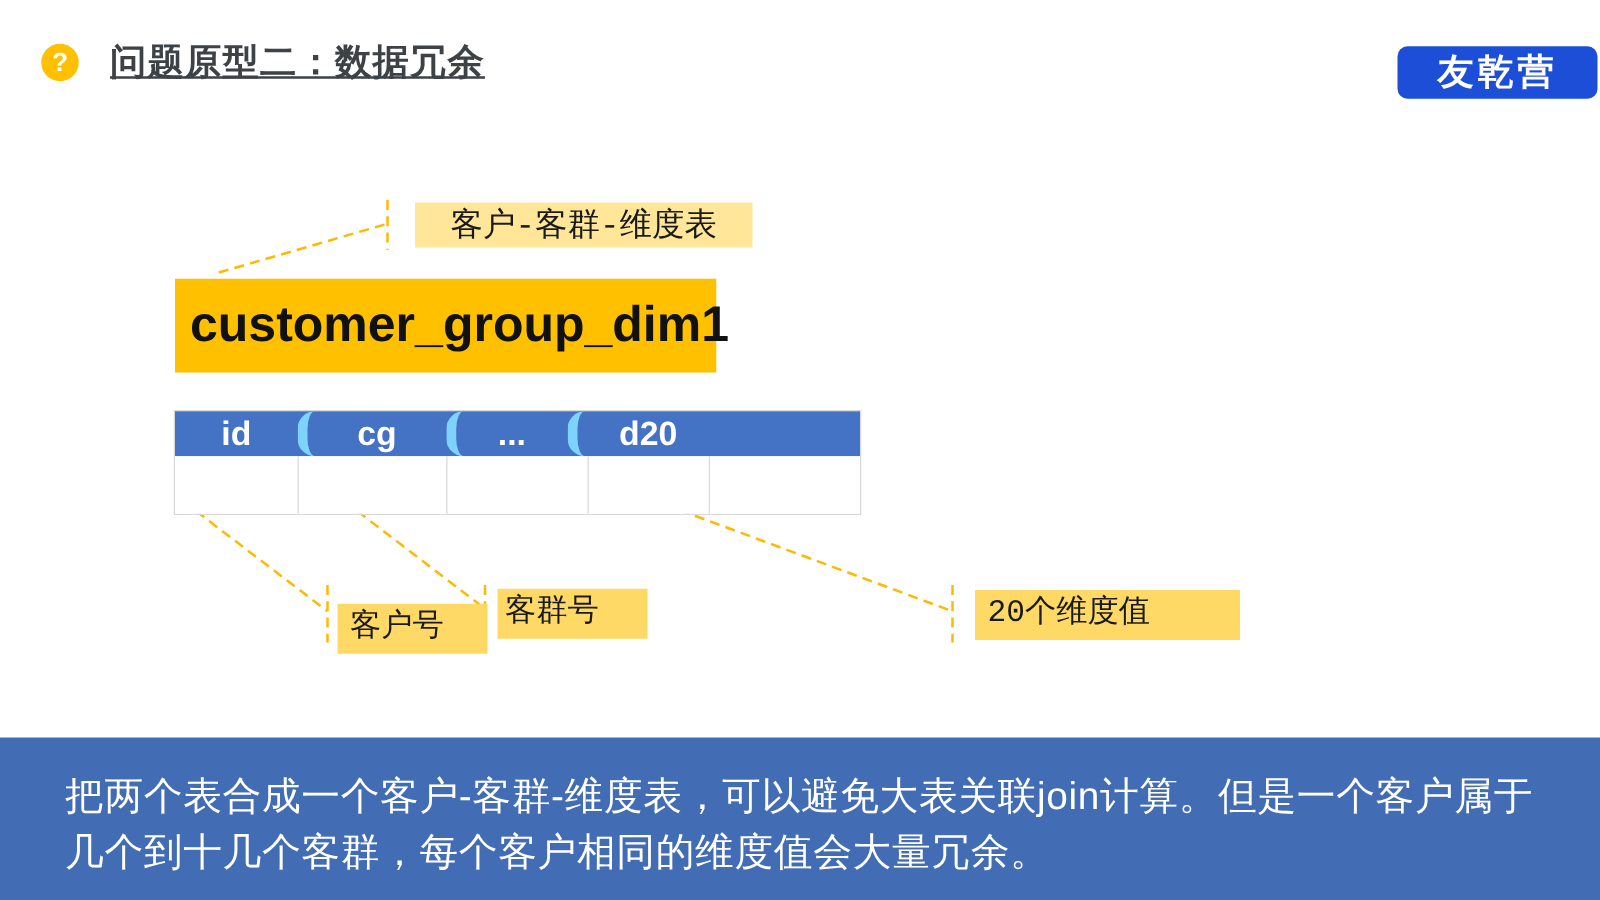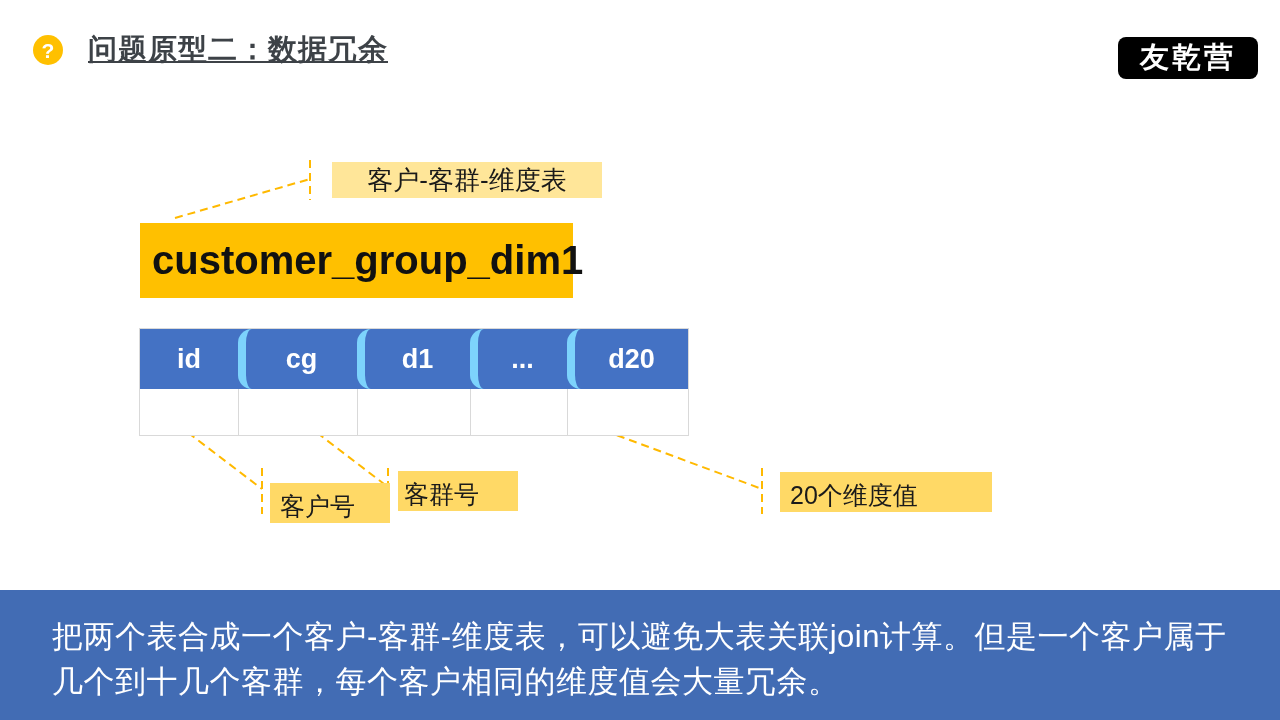--- a/index.html
+++ b/index.html
@@ -11,48 +11,48 @@
   .help-badge{
     position:absolute;left:33px;top:35px;width:30px;height:30px;border-radius:50%;
     background:#FFC000;color:#ffffff;font-weight:bold;font-size:21px;
     display:flex;align-items:center;justify-content:center;line-height:1;
   }
   .slide-title{
     position:absolute;left:88px;top:30px;font-size:29px;font-weight:bold;
     color:#3d4247;letter-spacing:1px;text-decoration:underline;
   }
   .logo{
-    position:absolute;left:1118px;top:37px;width:140px;height:42px;border-radius:8px;
-    background:#000000;color:#ffffff;font-weight:bold;font-size:29px;letter-spacing:3px;
+    position:absolute;left:1118px;top:37px;width:160px;height:42px;border-radius:8px;
+    background:#1d4ed8;color:#ffffff;font-weight:bold;font-size:29px;letter-spacing:3px;
     display:flex;align-items:center;justify-content:center;
   }
   
   .callout{
     position:absolute;background:#FFD966;color:#1a1a1a;font-size:25px;
-    display:flex;align-items:flex-end;
+    display:flex;align-items:flex-start;font-family:Liberation Mono, monospace;
   }
   .callout-top{
     left:332px;top:162px;width:270px;height:36px;background:#FFE699;
     justify-content:center;font-size:26px;
   }
   .callout-b1{left:270px;top:471px;width:120px;height:40px;padding-left:10px;box-sizing:border-box;margin-top:12px;}
   .callout-b2{left:398px;top:471px;width:120px;height:40px;padding-left:6px;box-sizing:border-box;}
   .callout-b3{left:780px;top:472px;width:212px;height:40px;padding-left:10px;box-sizing:border-box;}
   
   .entity-box{
     position:absolute;left:140px;top:223px;width:433px;height:75px;background:#FFC000;
     display:flex;align-items:center;box-sizing:border-box;padding-left:12px;
   }
   .entity-box span{font-size:40px;font-weight:bold;color:#111;letter-spacing:0px;}
   
   .dtable{
     position:absolute;left:139px;top:328px;width:550px;
     border:1px solid #d9d9d9;box-sizing:border-box;
   }
-  .dtable-head{display:flex;height:60px;background:#4472C4;}
+  .dtable-head{display:flex;height:36px;background:#4472C4;}
   .dtable-head .cell{
     box-sizing:border-box;display:flex;align-items:center;justify-content:center;
     color:#ffffff;font-weight:bold;font-size:27px;
   }
   .dtable-head .cell + .cell{border-left:8px solid #7dd3fc;border-radius:14px;}
   .dtable-body{display:flex;height:46px;background:#ffffff;}
   .dtable-body .cell{box-sizing:border-box;}
   .dtable-body .cell + .cell{border-left:1px solid #d9d9d9;}
   .w0{width:98px;} .w1{width:119px;} .w2{width:113px;} .w3{width:97px;} .w4{width:121px;}
   
@@ -101,21 +101,20 @@
   </div>
 
   <div class="entity-box">
     <span>customer_group_dim1</span>
   </div>
 
   <div class="dtable">
     <div class="dtable-head">
       <div class="cell w0">id</div>
       <div class="cell w1">cg</div>
-      <div class="cell w2">d1</div>
       <div class="cell w3">...</div>
       <div class="cell w4">d20</div>
     </div>
     <div class="dtable-body">
       <div class="cell w0"></div>
       <div class="cell w1"></div>
       <div class="cell w2"></div>
       <div class="cell w3"></div>
       <div class="cell w4"></div>
     </div>

